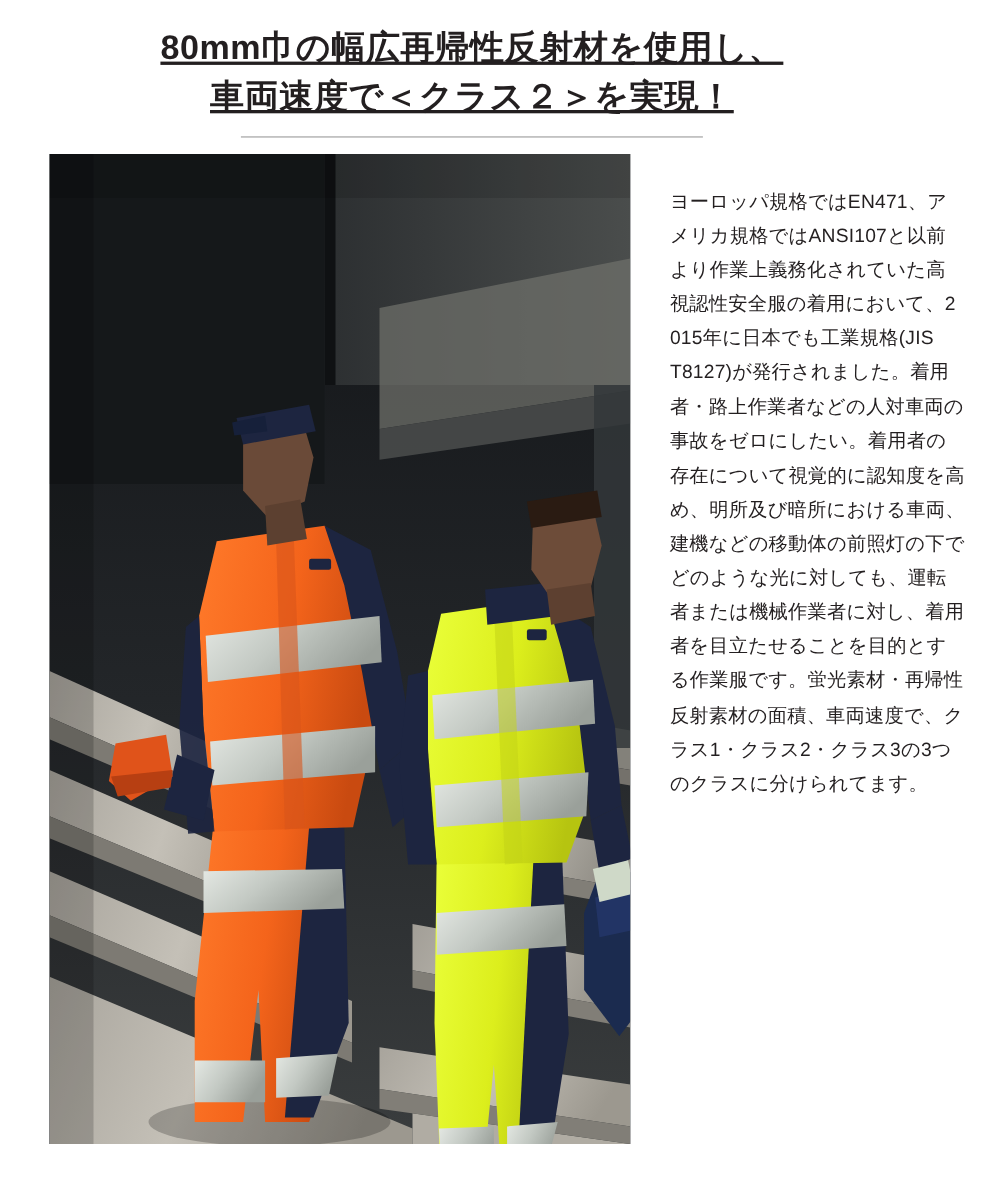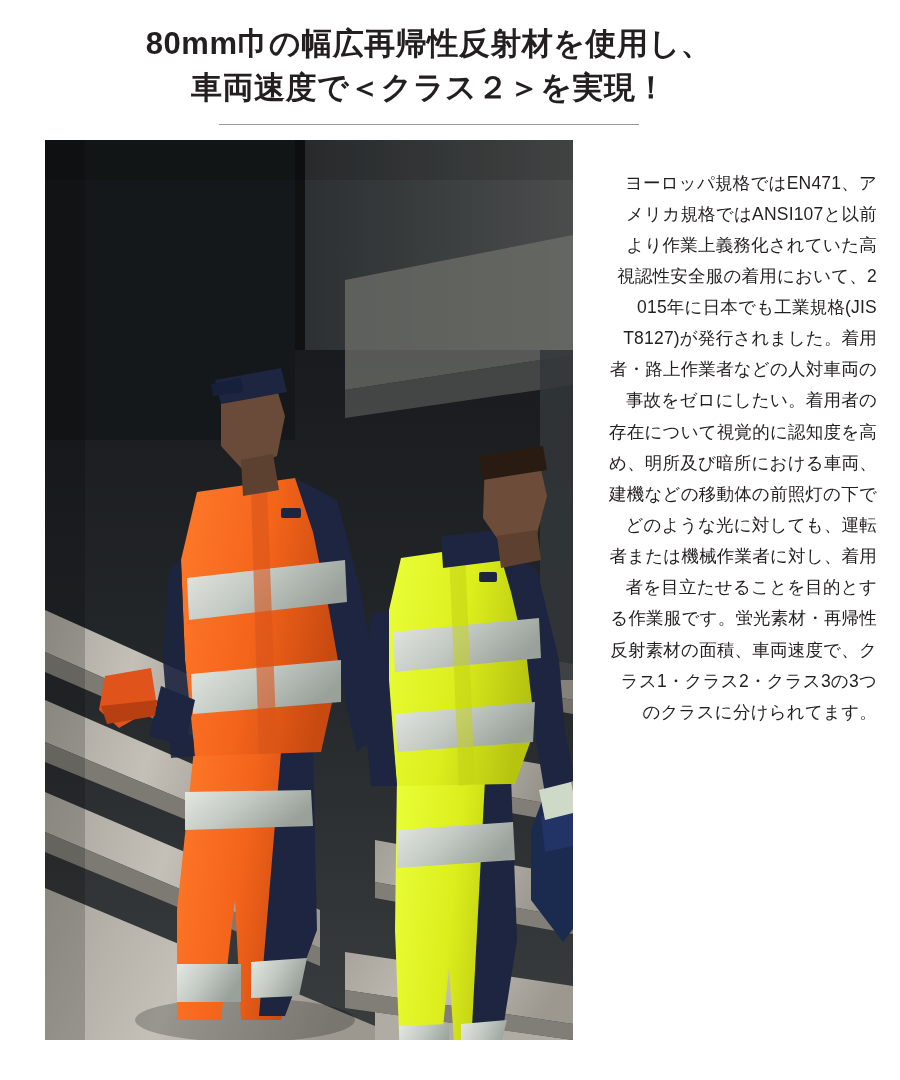--- a/index.html
+++ b/index.html
@@ -12,20 +12,21 @@
     background: #ffffff;
     font-family: "Liberation Sans", "DejaVu Sans", sans-serif;
     color: #231f20;
     overflow: hidden;
   }
   .page {
     position: relative;
     width: 858px;
     height: 1080px;
     box-sizing: border-box;
+    text-decoration: underline;
   }
 
   
   .heading {
     padding-top: 22px;
     text-align: center;
   }
   .heading-line {
     font-size: 31px;
     font-weight: bold;
@@ -72,21 +73,21 @@
   .text-col {
     width: 268px;
     margin-left: 36px;
     padding-top: 10px;
   }
   .body-text {
     font-size: 17.5px;
     line-height: 1.78;
     letter-spacing: 0.2px;
     color: #231f20;
-    text-align: right;
+    text-align: left;
     white-space: pre-wrap;
     word-break: break-all;
   }
 </style>
 </head>
 <body>
 
 <div class="page">
 
   <div class="heading">

